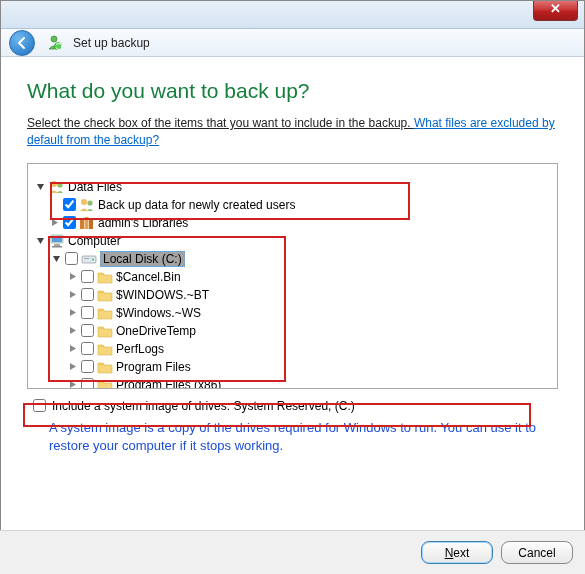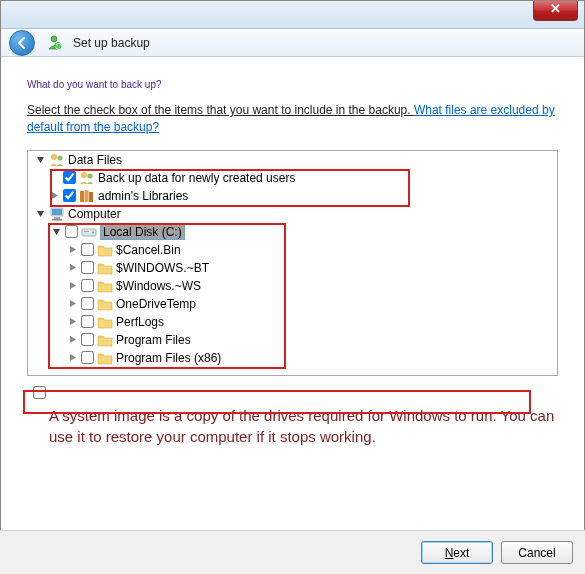--- a/index.html
+++ b/index.html
@@ -59,40 +59,40 @@
   .header-icon {
     width: 18px; height: 18px;
     display: inline-flex;
   }
   .header-title { font-size: 12px; color: #222; }
   
   .content {
     padding: 16px 26px 8px 26px;
   }
   .main-heading {
-    color: #4c1d95;
-    font-size: 10px;
+    color: #15803d;
+    font-size: 21px;
     font-weight: normal;
     margin: 6px 0 12px 0;
   }
   .instr {
     font-size: 12px;
     color: #222;
     line-height: 1.4;
     margin-bottom: 14px;
     text-decoration: underline;
   }
   .instr a { color: #0066cc; text-decoration: underline; cursor: pointer; }
   
   .treebox {
     border: 1px solid #a8a8a8;
     height: 226px;
     overflow: auto;
     background: #fff;
-    padding: 0 2px;
+    padding: 14px 2px;
     position: relative;
   }
   .tree-row {
     display: flex;
     align-items: center;
     height: 18px;
     gap: 3px;
     white-space: nowrap;
   }
   .indent { display:inline-block; }
@@ -123,22 +123,22 @@
   }
   
   .sysimg-row {
     display: flex;
     align-items: center;
     gap: 6px;
     margin: 10px 0 6px 6px;
     position: relative;
   }
   .sysimg-desc {
-    font-size: 15px;
-    color: #7f1d1d;
+    font-size: 13px;
+    color: #1d4ed8;
     line-height: 1.4;
     margin: 2px 0 0 22px;
   }
   
   .footer {
     position: absolute;
     bottom: 0; left: 0; right: 0;
     height: 44px;
     background: #f0f0f0;
     border-top: 1px solid #d4d4d4;
@@ -146,21 +146,21 @@
     align-items: center;
     justify-content: flex-end;
     padding: 0 12px;
     gap: 8px;
   }
   .btn {
     min-width: 72px;
     height: 23px;
     background: linear-gradient(to bottom, #fdfdfd, #e8e8e8);
     border: 1px solid #8a8a8a;
-    border-radius: 3px;
+    border-radius: 8px;
     font-size: 12px;
     cursor: pointer;
     padding: 0 12px;
   }
   .btn.default {
     border: 1px solid #3c7fb1;
     box-shadow: 0 0 0 1px #a8d8ff inset;
   }
   .btn u { text-decoration: underline; }
 </style>
@@ -396,20 +396,21 @@
       <span class="row-label">Program Files (x86)</span>
     </div>
 
     <div class="red-box" style="left:22px; top:18px; width:360px; height:38px;"></div>
     <div class="red-box" style="left:20px; top:72px; width:238px; height:146px;"></div>
   </div>
 
   <div style="position:relative;">
     <div class="sysimg-row">
       <input type="checkbox" class="cb" style="">
+      <span class="row-label">Include a system image of drives: System Reserved, (C:)</span>
     </div>
     <div class="red-box" style="left:-4px; top:4px; width:508px; height:24px;"></div>
   </div>
   <div class="sysimg-desc">A system image is a copy of the drives required for Windows to run. You can use it to restore your computer if it stops working.</div>
 </div>
 
 <div class="footer">
   <button class="btn default"><u>N</u><span id="next-rest">ext</span></button>
   <button class="btn">Cancel</button>
 </div>

